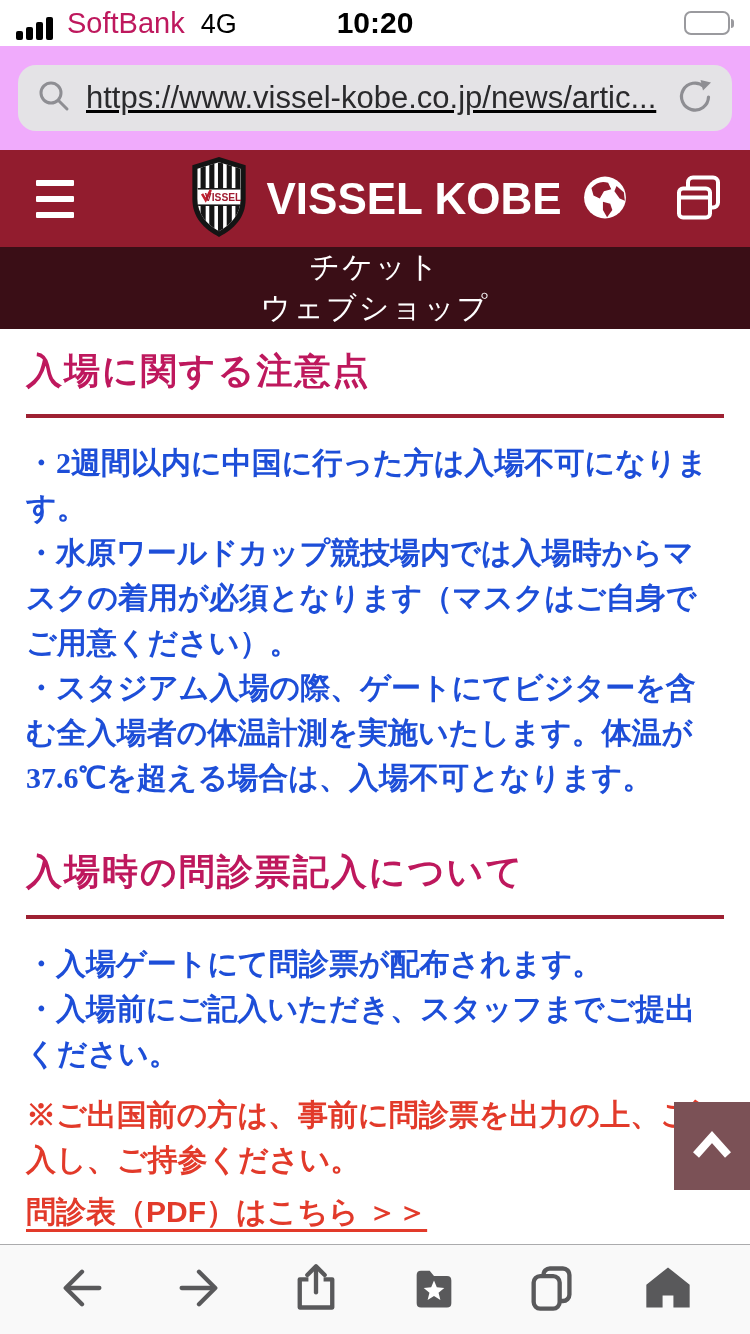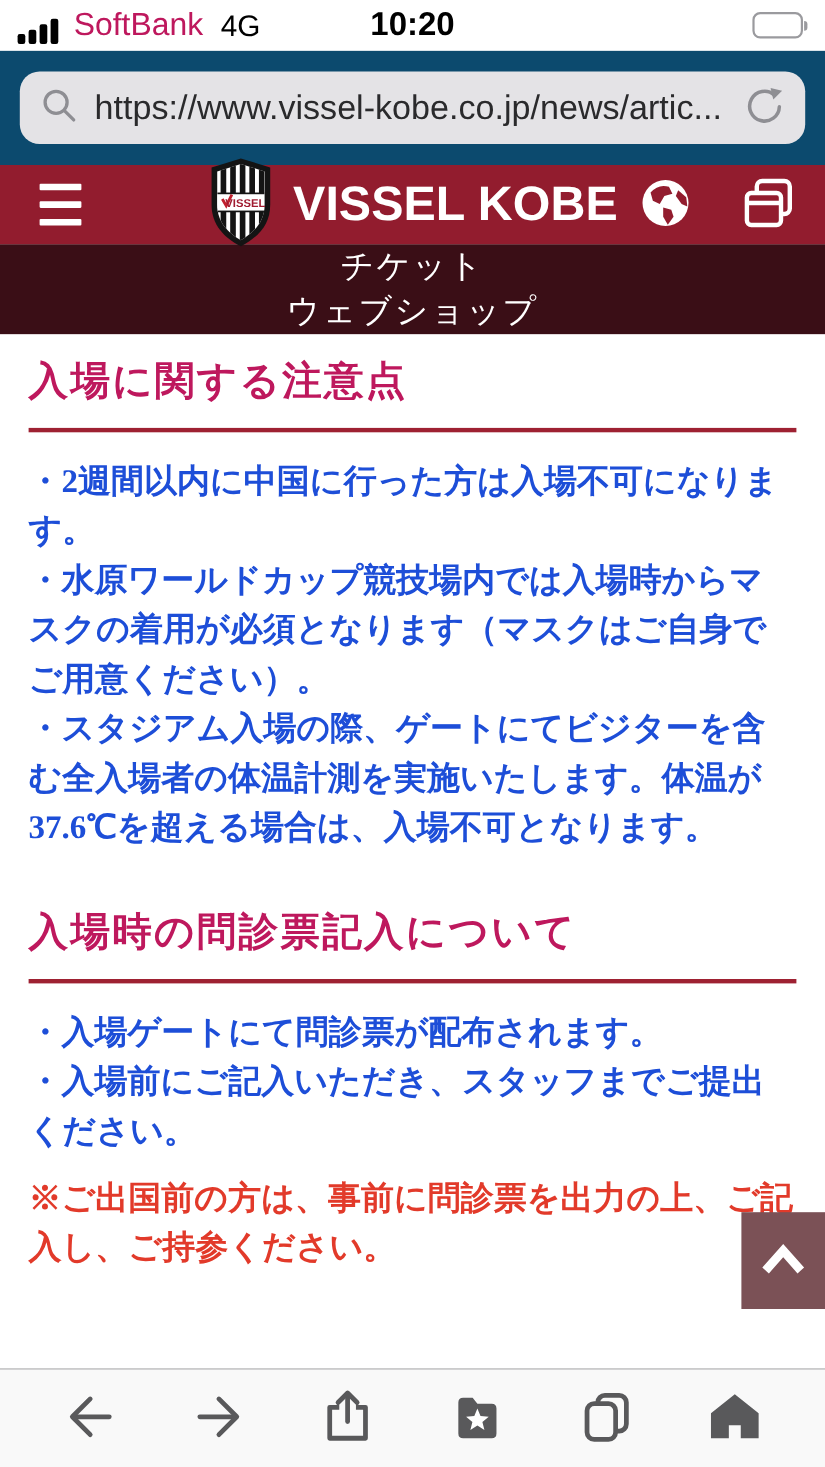--- a/index.html
+++ b/index.html
@@ -19,26 +19,26 @@
   .signal i:nth-child(3){height:18px;} .signal i:nth-child(4){height:23px;}
   .carrier { font-size:29px; color:#be185d; margin-left:4px; }
   .network { font-size:27px; color:#000; margin-left:6px; }
   .sb-time { position:absolute; left:0; right:0; text-align:center; font-size:30px; font-weight:700; color:#000; }
   .battery { margin-left:auto; display:flex; align-items:center; position:relative; z-index:1; }
   .battery .shell { width:46px; height:24px; border:2px solid #9a9a9e; border-radius:7px; padding:2px; }
   .battery .fill { width:34px; height:16px; background:#000; border-radius:3px; }
   .battery .nub { width:3px; height:9px; background:#9a9a9e; border-radius:0 3px 3px 0; margin-left:1px; }
 
   
-  .url-section { height:104px; background:#0c4a6e; display:flex; align-items:center; padding:0 18px; }
+  .url-section { height:104px; background:#f0abfc; display:flex; align-items:center; padding:0 18px;text-decoration:underline; }
   .url-bar { flex:1; height:66px; background:#e4e3e6; border-radius:18px; display:flex; align-items:center; padding:0 18px; }
   .url-text { flex:1; margin:0 14px; font-size:31px; color:#2a2a2c; white-space:nowrap; overflow:hidden; }
 
   
-  .site-header { height:72px; background:#921c2e; position:relative; display:flex; align-items:center; justify-content:center; }
+  .site-header { height:97px; background:#921c2e; position:relative; display:flex; align-items:center; justify-content:center; }
   .hamburger { position:absolute; left:36px; top:50%; transform:translateY(-50%); width:38px; display:flex; flex-direction:column; gap:10px; background:none; border:none; cursor:pointer; }
   .hamburger i { display:block; height:6px; background:#fff; border-radius:1px; }
   .brand { display:flex; align-items:center; gap:16px; text-decoration:none; }
   .brand-title { color:#fff; font-size:44px; font-weight:700; letter-spacing:0px; }
   .header-icons { position:absolute; right:26px; top:50%; transform:translateY(-50%); display:flex; align-items:center; gap:46px; }
   .icon-btn { background:none; border:none; padding:0; cursor:pointer; display:block; }
 
   
   .sub-nav { height:82px; background:#3a0e16; display:flex; align-items:center;flex-direction:column; }
   .sub-nav .nav-item { flex:1; text-align:center; color:#ffffff; font-size:30px; font-weight:400; letter-spacing:2px; cursor:pointer; background:none; border:none; }
@@ -171,20 +171,21 @@
     </div>
 
     <div class="section2">
       <h2 class="section-heading">入場時の問診票記入について</h2>
       <hr class="section-rule">
       <div class="body-text">
         <div>・入場ゲートにて問診票が配布されます。</div>
         <div>・入場前にご記入いただき、スタッフまでご提出ください。</div>
       </div>
       <div class="note-text">※ご出国前の方は、事前に問診票を出力の上、ご記入し、ご持参ください。</div>
+      <a class="pdf-link">問診表（PDF）はこちら ＞＞</a>
     </div>
 
   </div>
 
   <button class="scroll-top">
     <span>
       <svg width="48" height="40" viewBox="0 0 48 40">
           <polyline points="8,30 24,12 40,30" fill="none" stroke="#ffffff" stroke-width="8" stroke-linejoin="miter"></polyline>
         </svg>
     </span>

